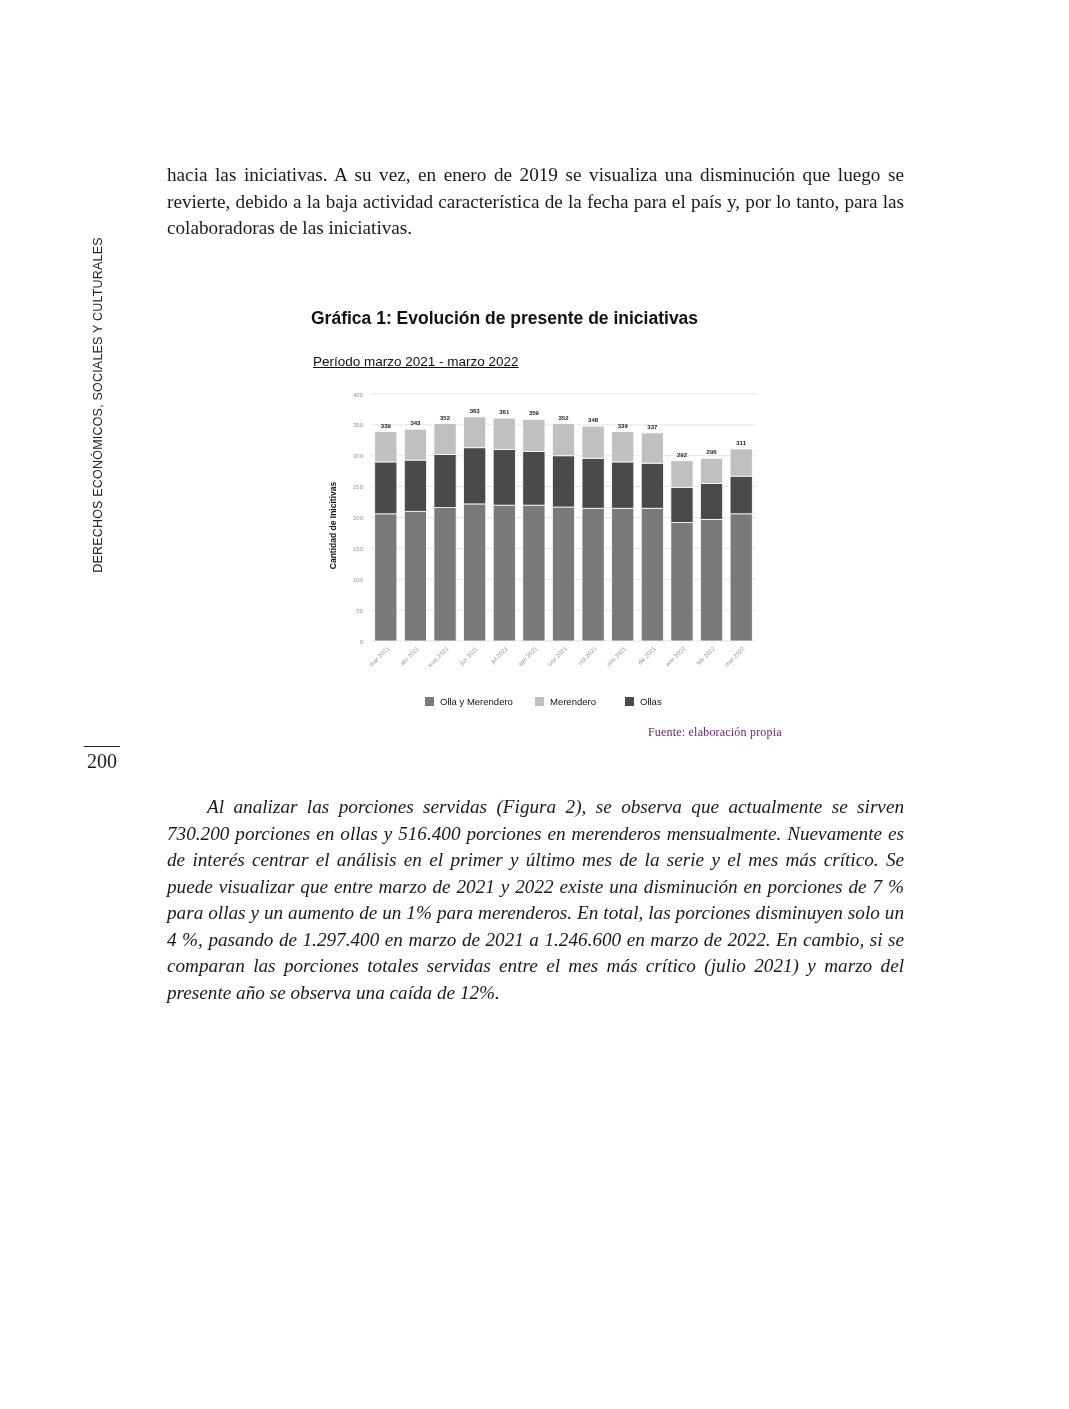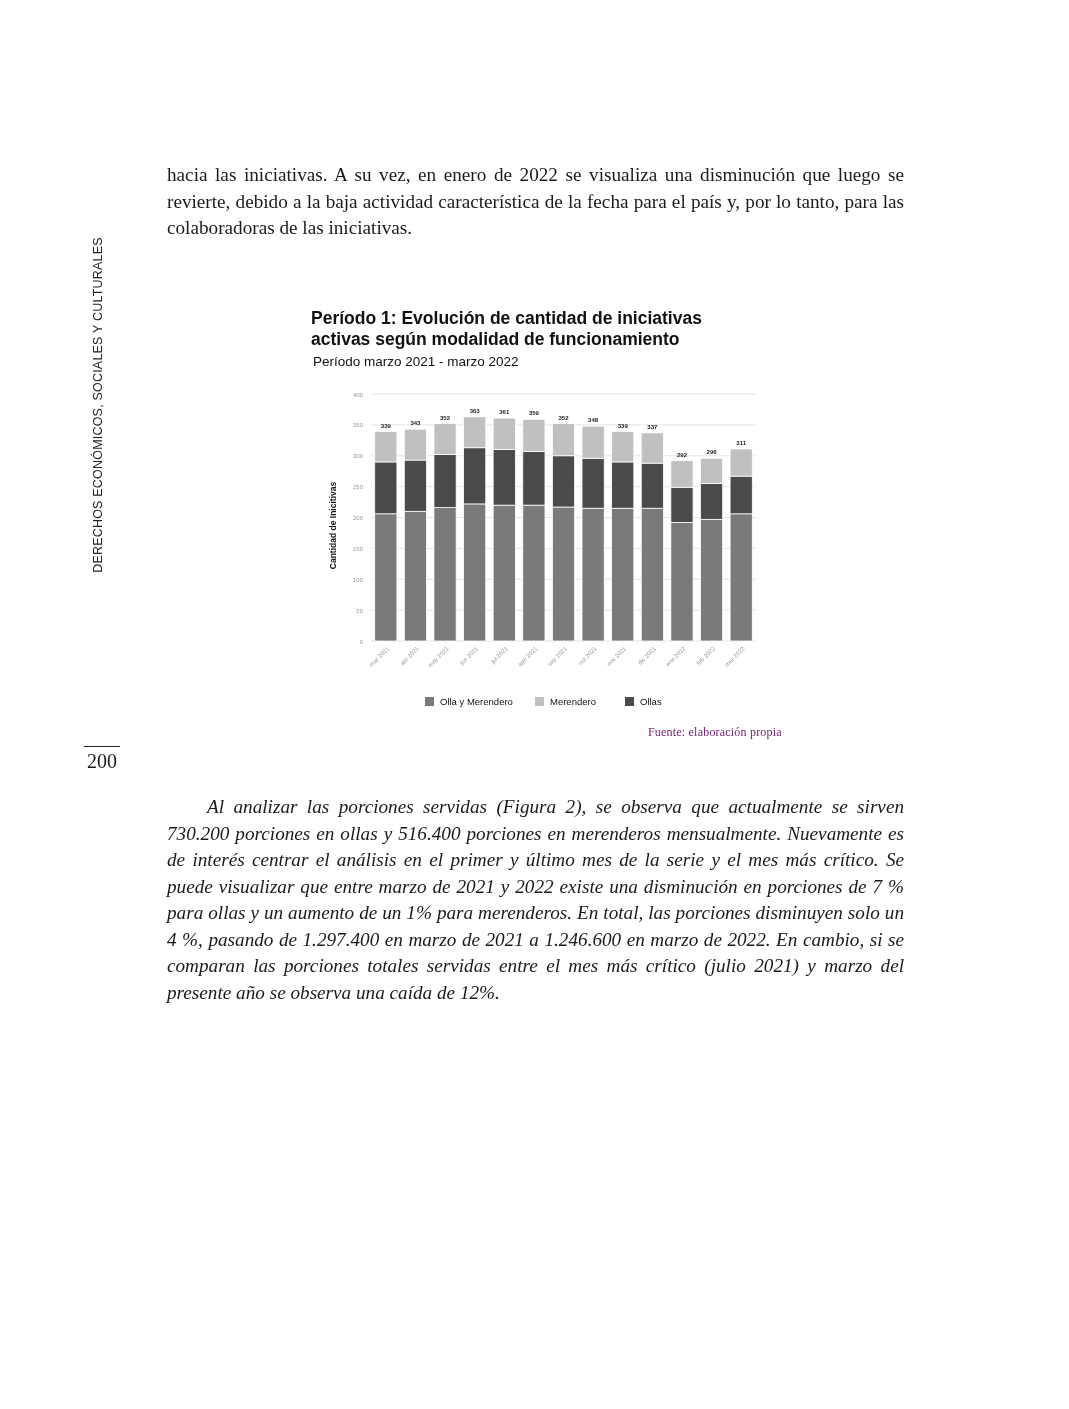--- a/index.html
+++ b/index.html
@@ -4,35 +4,34 @@
 <style>
   html, body { margin: 0; padding: 0; background: #ffffff; }
   body { width: 1069px; height: 1409px; position: relative; overflow: hidden; font-family: "Liberation Serif", serif; color: #1a1a1a; }
   .para { position: absolute; left: 167px; width: 737px; font-size: 19.2px; line-height: 26.5px; text-align: justify; }
   .para.top { top: 162px; }
   .para.bottom { top: 794px; text-indent: 40px; font-style: italic; }
   .side-label { position: absolute; left: 98px; top: 405px; transform: translate(-50%, -50%) rotate(-90deg); white-space: nowrap; font-family: "Liberation Sans", sans-serif; font-size: 12.5px; letter-spacing: 0.2px; color: #222; }
   .page-num { position: absolute; left: 84px; top: 746px; width: 36px; border-top: 1.5px solid #222; font-size: 20px; text-align: center; padding-top: 3px; }
   .figure { position: absolute; left: 300px; top: 300px; width: 480px; height: 420px; }
   .chart-title { position: absolute; left: 11px; top: 8px; font-family: "Liberation Sans", sans-serif; font-weight: bold; font-size: 17.5px; line-height: 21px; color: #111; }
-  .chart-subtitle { position: absolute; left: 13px; top: 54px; font-family: "Liberation Sans", sans-serif; font-size: 13.5px; color: #111; }
+  .chart-subtitle { position: absolute; left: 13px; top: 54px; font-family: "Liberation Sans", sans-serif; font-size: 13.5px; color: #111; text-decoration: underline; }
   .chart-svg { position: absolute; left: 0; top: 0; }
   .source { position: absolute; left: 648px; top: 725px; font-size: 12px; color: #701a75; letter-spacing: 0.2px; }
 </style>
 </head>
 <body>
 
 <div class="side-label">DERECHOS ECONÓMICOS, SOCIALES Y CULTURALES</div>
 
-<div class="para top">hacia las iniciativas. A su vez, en enero de 2022 se visualiza una disminución que luego se revierte, debido a la baja actividad característica de la fecha para el país y, por lo tanto, para las colaboradoras de las iniciativas.</div>
+<div class="para top">hacia las iniciativas. A su vez, en enero de 2019 se visualiza una disminución que luego se revierte, debido a la baja actividad característica de la fecha para el país y, por lo tanto, para las colaboradoras de las iniciativas.</div>
 
 <div class="figure">
   <div class="chart-title">
-    <div>Período 1: Evolución de cantidad de iniciativas</div>
-    <div>activas según modalidad de funcionamiento</div>
+    <div>Gráfica 1: Evolución de presente de iniciativas</div>
   </div>
   <div class="chart-subtitle">Período marzo 2021 - marzo 2022</div>
   <svg class="chart-svg" id="chart-svg" width="480" height="420" xmlns="http://www.w3.org/2000/svg">
       <line x1="71" x2="456" y1="341" y2="341" stroke="#e4e4e4" stroke-width="1"></line>
       <text x="63" y="343.5" font-size="6" fill="#999" text-anchor="end" font-family="Liberation Sans, sans-serif">0</text>
       <line x1="71" x2="456" y1="310.125" y2="310.125" stroke="#e4e4e4" stroke-width="1"></line>
       <text x="63" y="312.625" font-size="6" fill="#999" text-anchor="end" font-family="Liberation Sans, sans-serif">50</text>
       <line x1="71" x2="456" y1="279.25" y2="279.25" stroke="#e4e4e4" stroke-width="1"></line>
       <text x="63" y="281.75" font-size="6" fill="#999" text-anchor="end" font-family="Liberation Sans, sans-serif">100</text>
       <line x1="71" x2="456" y1="248.375" y2="248.375" stroke="#e4e4e4" stroke-width="1"></line>

